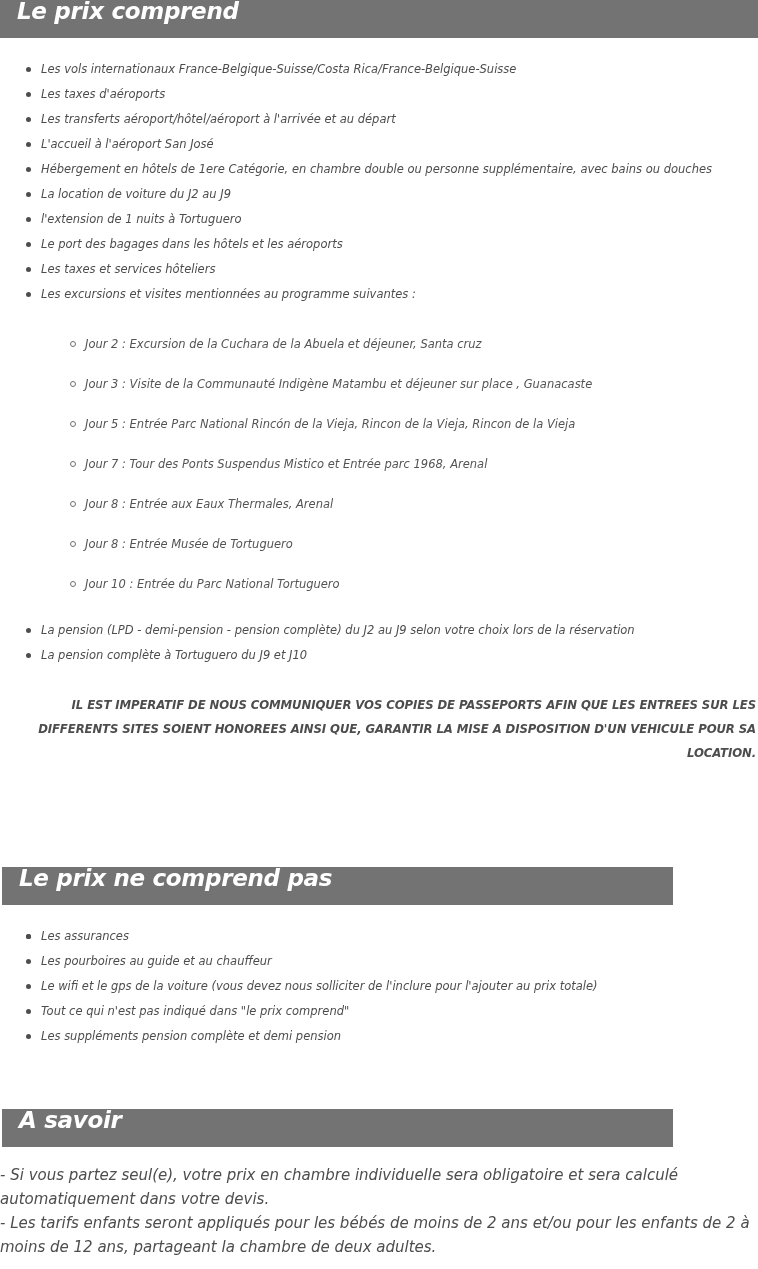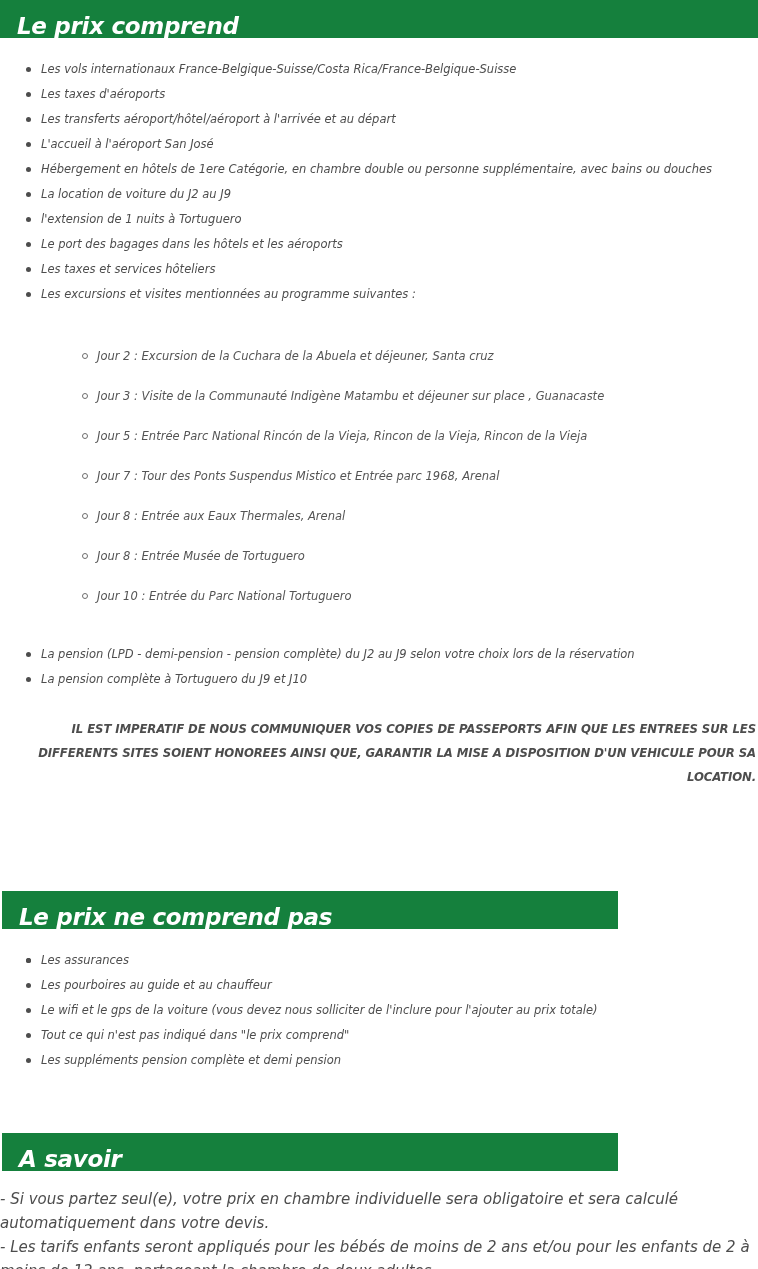--- a/index.html
+++ b/index.html
@@ -15,29 +15,29 @@
     position: relative;
   }
   .page {
     width: 758px;
     height: 1269px;
     position: relative;
   }
 
   
   .section-bar {
-    background: #15803d;
+    background: #737373;
     height: 38px;
     display: flex;
-    align-items: flex-end;
+    align-items: flex-start;
     box-sizing: border-box;
   }
   .section-bar.indented {
     margin-left: 2px;
-    width: 616px;
+    width: 671px;
   }
   .section-bar h2 {
     margin: 0;
     padding: 0 0 0 17px;
     color: #ffffff;
     font-size: 23px;
     font-weight: bold;
     font-style: italic;
     letter-spacing: -0.3px;
     font-family: "DejaVu Sans", sans-serif;
@@ -66,21 +66,21 @@
     top: 10px;
     width: 5px;
     height: 5px;
     border-radius: 50%;
     background: #4d4d4d;
   }
 
   
   ul.subbullets {
     list-style: none;
-    margin: 16px;
+    margin: 4px;
     padding: 0;
   }
   ul.subbullets > li {
     position: relative;
     padding-left: 81px;
     color: #545454;
     font-size: 11.5px;
     font-style: italic;
     line-height: 40px;
     white-space: nowrap;

